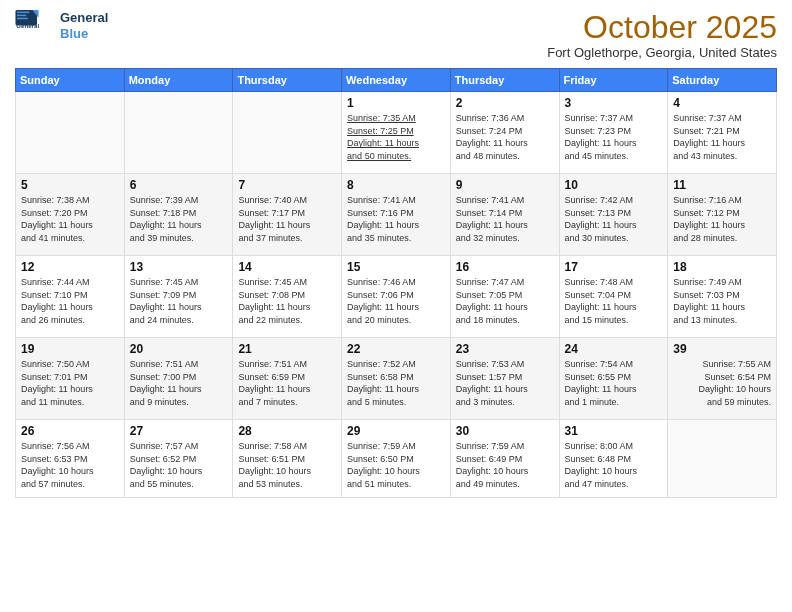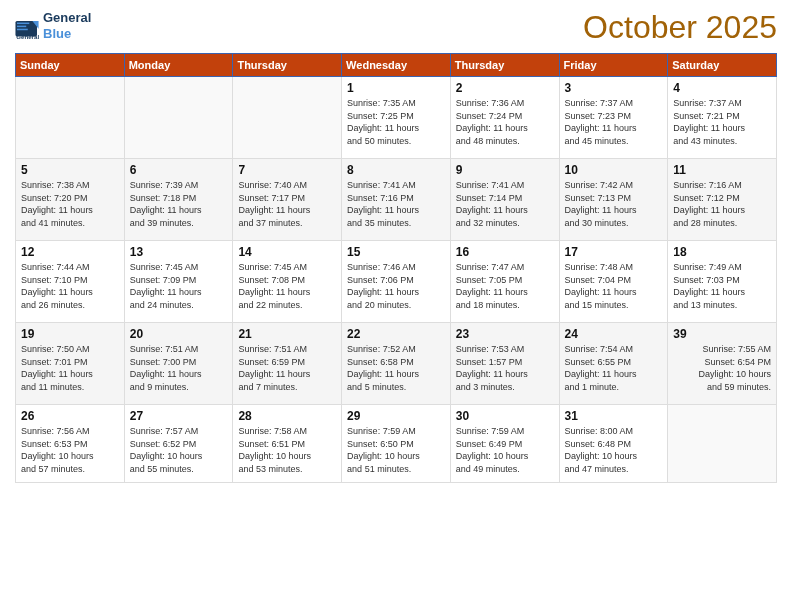--- a/index.html
+++ b/index.html
@@ -16,22 +16,22 @@
       padding: 10px 15px;
     }
     .header {
       display: flex;
       align-items: flex-start;
       justify-content: space-between;
       margin-bottom: 8px;
     }
     .logo {
       display: flex;
-      align-items: flex-end;
-      gap: 4px;
+      align-items: flex-start;
+      gap: 21px;
     }
     .logo-icon {
       width: 24px;
       height: 20px;
     }
     .title-block {
       text-align: right;
     }
     .month-title {
       font-size: 32px;
@@ -42,21 +42,21 @@
     .location {
       font-size: 13px;
       color: #333;
     }
     .calendar {
       width: 100%;
       border-collapse: collapse;
       border: 1px solid #ccc;
     }
     .calendar th {
-      background: #c2410c;
+      background: #3b82f6;
       color: #fff;
       font-size: 11px;
       font-weight: bold;
       padding: 5px 4px;
       text-align: left;
       border: 1px solid #3a62b0;
     }
     .calendar td {
       width: calc(100% / 7);
       vertical-align: top;
@@ -103,20 +103,21 @@
         <text x="1" y="24" font-size="8" font-family="Arial" font-weight="bold" fill="#1a3a5c">General</text>
         <text x="1" y="32" font-size="8" font-family="Arial" font-weight="bold" fill="#4a90d9">Blue</text>
       </svg>
       <div>
         <div style="font-size:13px;font-weight:bold;color:#1a3a5c;line-height:1.2;">General</div>
         <div style="font-size:13px;font-weight:bold;color:#4a90d9;line-height:1.2;">Blue</div>
       </div>
     </div>
     <div class="title-block">
       <div class="month-title">October 2025</div>
+      <div class="location">Fort Oglethorpe, Georgia, United States</div>
     </div>
   </div>
 
   <table class="calendar">
     <thead>
       <tr>
         <th>Sunday</th>
         <th>Monday</th>
         <th>Thursday</th>
         <th>Wednesday</th>
@@ -125,21 +126,21 @@
         <th>Saturday</th>
       </tr>
     </thead>
     <tbody id="calendar-body">
     <tr>
           <td class="empty"></td>
           <td class="empty"></td>
           <td class="empty"></td>
           <td>
             <div class="day-num">1</div>
-            <div class="day-info" style="white-space: pre-line;">Sunrise: 7:35 AM
+            <div class="day-info" style="white-space: pre-line; text-decoration: underline;">Sunrise: 7:35 AM
 Sunset: 7:25 PM
 Daylight: 11 hours
 and 50 minutes.</div>
           </td>
           <td>
             <div class="day-num">2</div>
             <div class="day-info" style="white-space: pre-line;">Sunrise: 7:36 AM
 Sunset: 7:24 PM
 Daylight: 11 hours
 and 48 minutes.</div>

